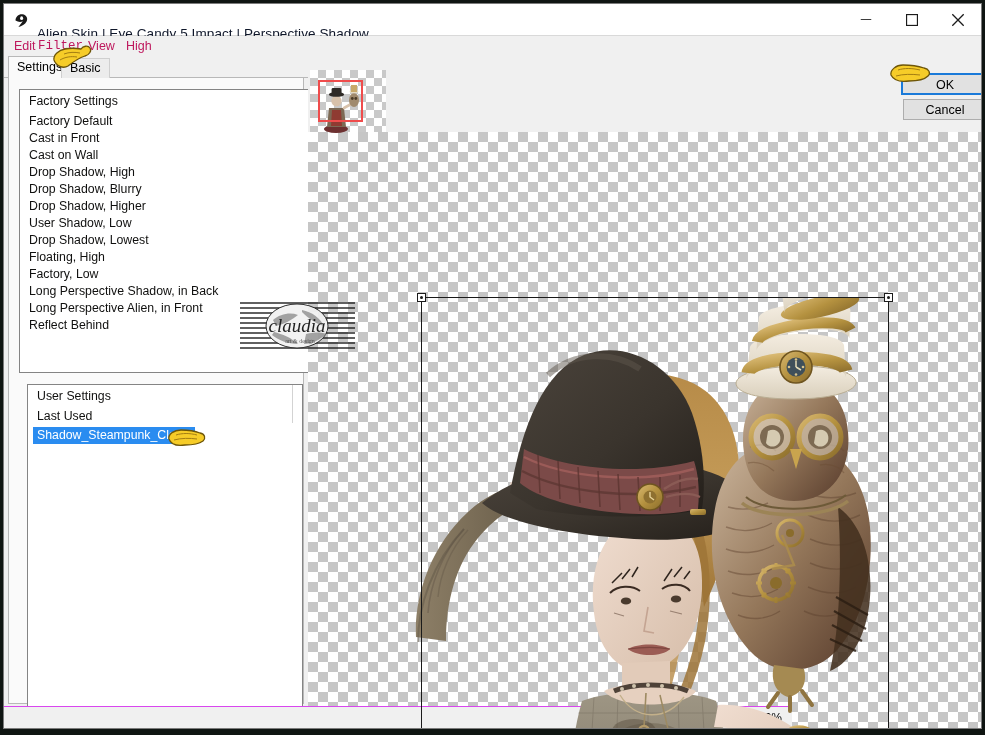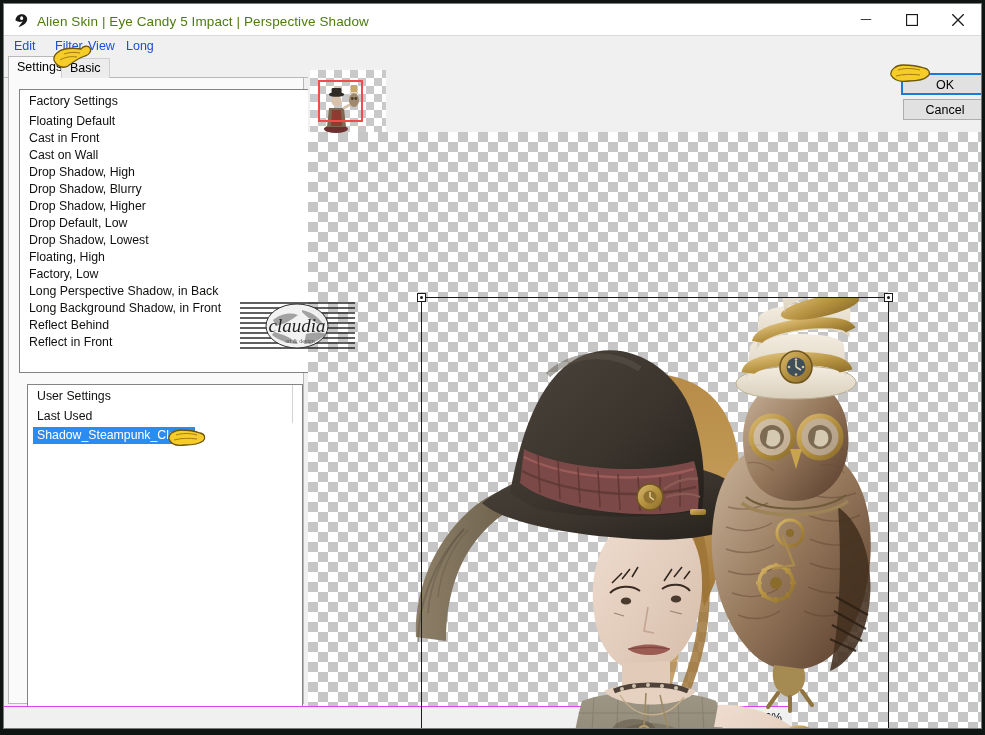--- a/index.html
+++ b/index.html
@@ -36,23 +36,23 @@
     background: #ffffff;
     border-bottom: 1px solid #d9d9d9;
   }
   .title-icon {
     position: absolute;
     left: 9px; top: 8px;
     width: 17px; height: 17px;
   }
   .title-text {
     position: absolute;
-    left: 33px; top: 10px;
+    left: 33px; top: 22px;
     font-size: 13.5px;
-    color: #4d7c0f;
+    color: #0f172a;
     white-space: nowrap;
     letter-spacing: 0.1px;
   }
   .wbtn {
     position: absolute;
     top: 0; width: 46px; height: 31px;
     cursor: default;
   }
   .wbtn svg { position:absolute; left:50%; top:50%; transform:translate(-50%,-50%); }
   .wbtn-min { right: 92px; }
@@ -63,26 +63,26 @@
   .menubar {
     position: absolute;
     left: 0; top: 32px;
     width: 977px; height: 20px;
     background: #f0f0f0;
   }
   .menu-item {
     position: absolute;
     top: 2px;
     font-size: 12.5px;
-    color: #1d4ed8;
+    color: #be185d;
     padding: 1px 4px;
     cursor: default;
   }
   .m-edit { left: 6px; }
-  .m-filter { left: 47px; }
+  .m-filter { left: 30px; font-family: Liberation Mono, monospace; }
   .m-view { left: 80px; }
   .m-help { left: 118px; }
 
   
   .left-panel {
     position: absolute;
     left: 0; top: 52px;
     width: 304px; height: 655px;
     background: #f0f0f0;
   }
@@ -433,54 +433,53 @@
       <svg width="13" height="13">
             <path d="M0.8 0.8 L12.2 12.2 M12.2 0.8 L0.8 12.2" stroke="#1b1b1b" stroke-width="1.3" fill="none"></path>
           </svg>
     </div>
   </div>
 
   <div class="menubar">
     <span class="menu-item m-edit">Edit</span>
     <span class="menu-item m-filter">Filter</span>
     <span class="menu-item m-view">View</span>
-    <span class="menu-item m-help">Long</span>
+    <span class="menu-item m-help">High</span>
   </div>
 
   <div class="left-panel">
 
     <div class="tabstrip">
       <div class="tabstrip-line"></div>
       <div class="tab active tab-settings">
         <span>Settings</span>
       </div>
       <div class="tab tab-basic">
         <span>Basic</span>
       </div>
     </div>
 
     <div class="panel-box">
 
       <div class="list-factory">
         <div class="list-inner">
           <div class="list-row header">Factory Settings</div>
-          <div class="list-row">Floating Default</div>
+          <div class="list-row">Factory Default</div>
           <div class="list-row">Cast in Front</div>
           <div class="list-row">Cast on Wall</div>
           <div class="list-row">Drop Shadow, High</div>
           <div class="list-row">Drop Shadow, Blurry</div>
           <div class="list-row">Drop Shadow, Higher</div>
-          <div class="list-row">Drop Default, Low</div>
+          <div class="list-row">User Shadow, Low</div>
           <div class="list-row">Drop Shadow, Lowest</div>
           <div class="list-row">Floating, High</div>
           <div class="list-row">Factory, Low</div>
           <div class="list-row">Long Perspective Shadow, in Back</div>
-          <div class="list-row">Long Background Shadow, in Front</div>
+          <div class="list-row">Long Perspective Alien, in Front</div>
           <div class="list-row">Reflect Behind</div>
-          <div class="list-row">Reflect in Front</div>
         </div>
         <div class="vscroll">
           <div class="vs-arrow up">
             <svg width="9" height="6">
                   <path d="M0.6 5 L4.5 1 L8.4 5" stroke="#3b3b3b" stroke-width="1.2" fill="none"></path>
                 </svg>
           </div>
           <div class="vs-thumb" style="top:19px; height:196px;"></div>
           <div class="vs-arrow down">
             <svg width="9" height="6">

